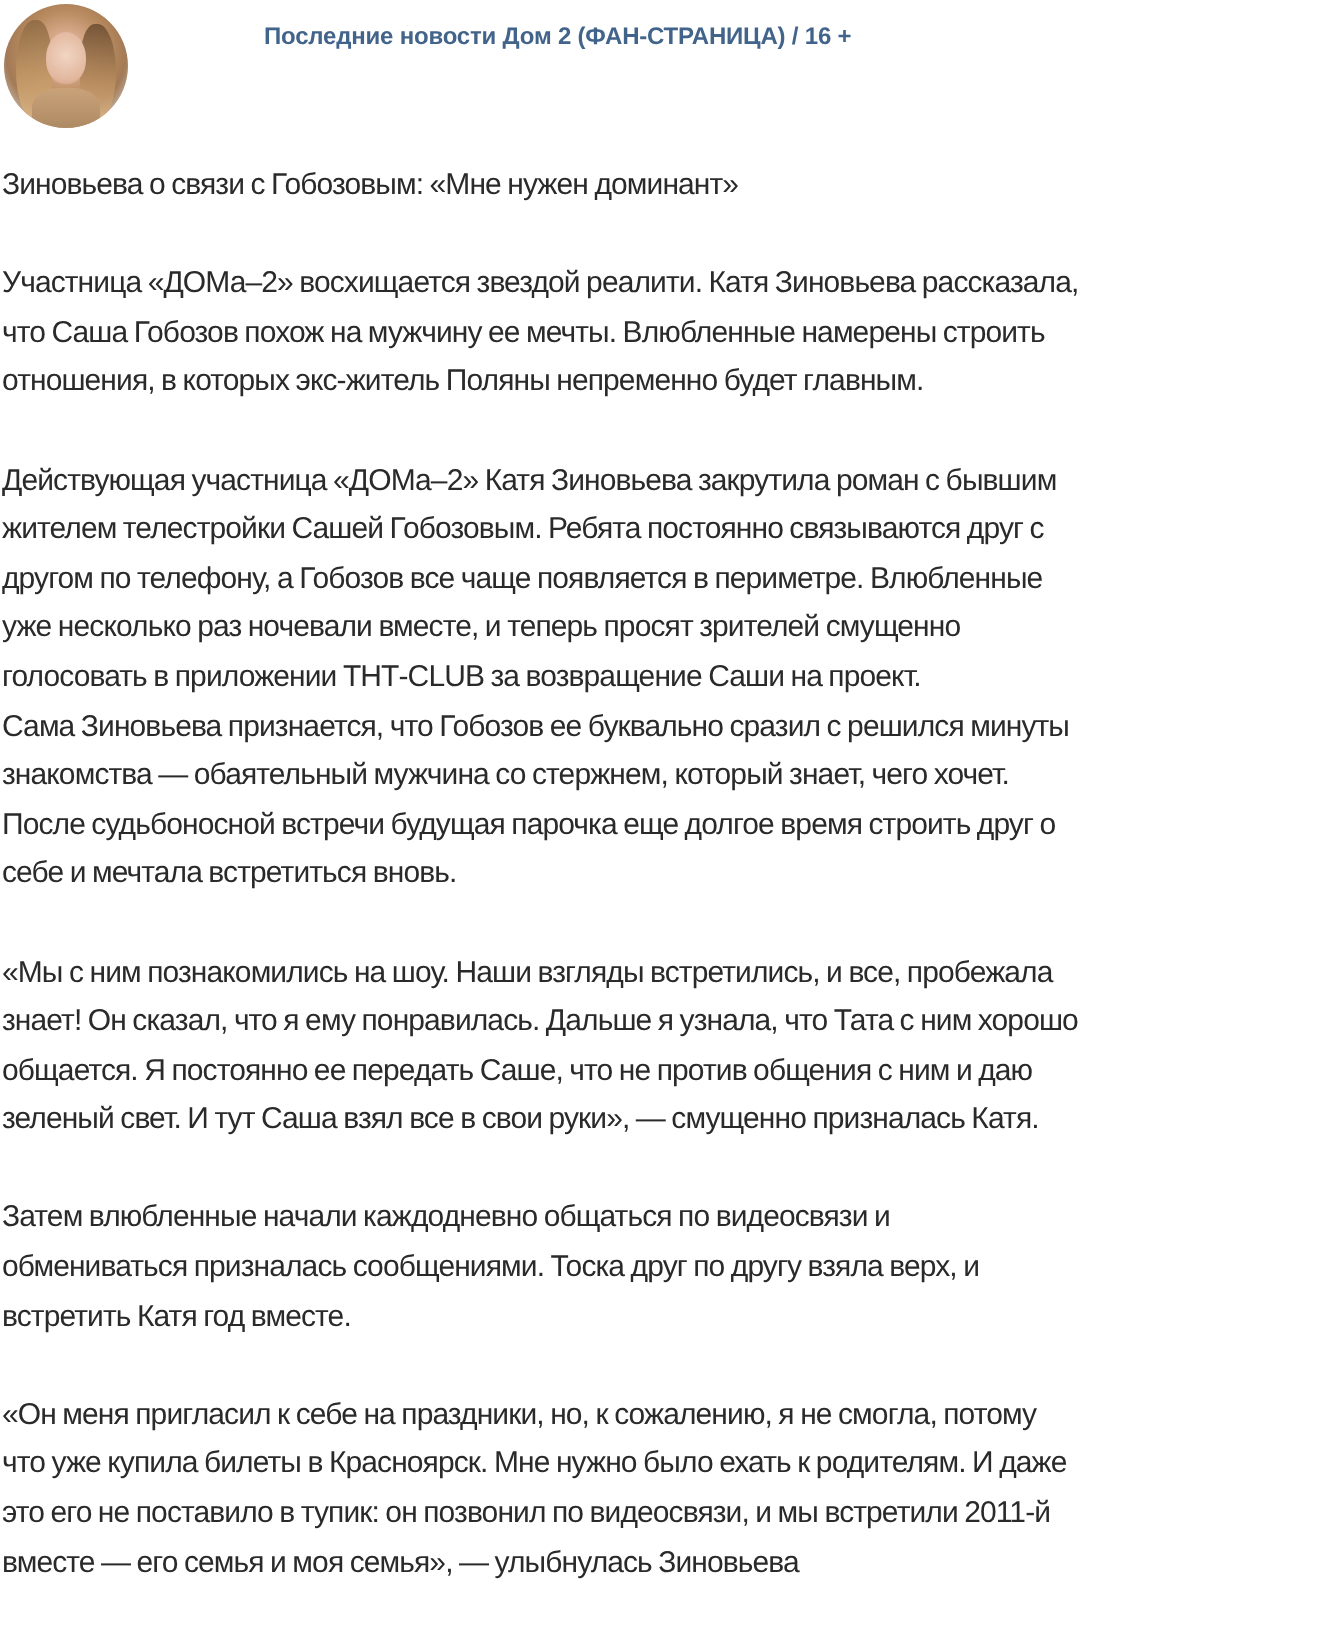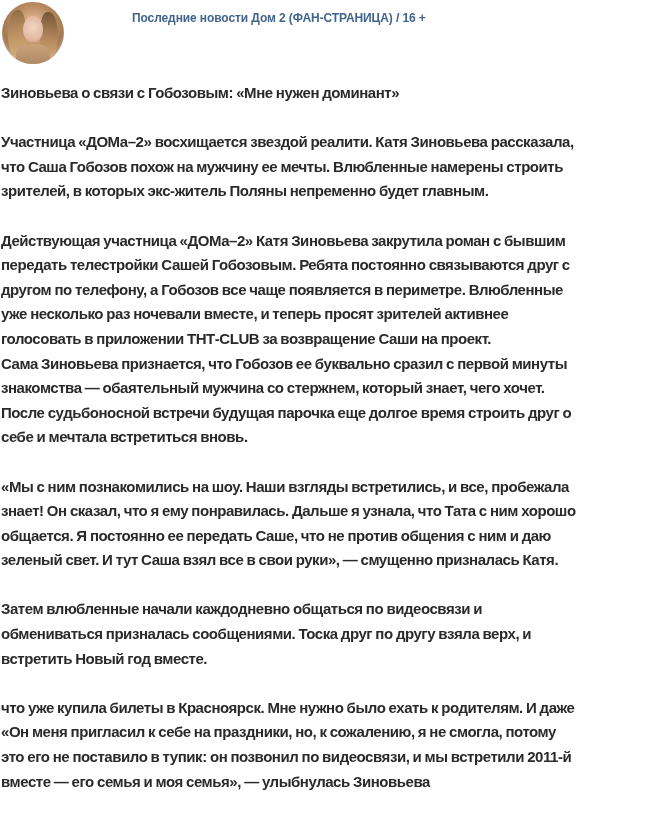--- a/index.html
+++ b/index.html
@@ -80,21 +80,20 @@
       font-family: "Liberation Sans", sans-serif;
       font-size: 15px;
       line-height: 24.6px;
       color: #2a2a2a;
       letter-spacing: -0.45px;
       word-spacing: -0.5px;
     }
     .post p {
       margin: 0 0 24.6px 0;
       white-space: nowrap;
-      font-weight: bold;
     }
     .post .line {
       display: block;
       white-space: nowrap;
     }
   </style>
 </head>
 <body>
 
 <div class="header">
@@ -106,47 +105,47 @@
   </div>
   <div class="group-title">Последние новости Дом 2 (ФАН-СТРАНИЦА) / 16 +</div>
 </div>
 
 <div class="post">
   <p>Зиновьева о связи с Гобозовым: «Мне нужен доминант»</p>
 
   <p>
     <span class="line">Участница «ДОМа–2» восхищается звездой реалити. Катя Зиновьева рассказала,</span>
     <span class="line">что Саша Гобозов похож на мужчину ее мечты. Влюбленные намерены строить</span>
-    <span class="line">зрителей, в которых экс-житель Поляны непременно будет главным.</span>
+    <span class="line">отношения, в которых экс-житель Поляны непременно будет главным.</span>
   </p>
 
   <p>
     <span class="line">Действующая участница «ДОМа–2» Катя Зиновьева закрутила роман с бывшим</span>
-    <span class="line">передать телестройки Сашей Гобозовым. Ребята постоянно связываются друг с</span>
+    <span class="line">жителем телестройки Сашей Гобозовым. Ребята постоянно связываются друг с</span>
     <span class="line">другом по телефону, а Гобозов все чаще появляется в периметре. Влюбленные</span>
-    <span class="line">уже несколько раз ночевали вместе, и теперь просят зрителей активнее</span>
+    <span class="line">уже несколько раз ночевали вместе, и теперь просят зрителей смущенно</span>
     <span class="line">голосовать в приложении ТНТ-CLUB за возвращение Саши на проект.</span>
-    <span class="line">Сама Зиновьева признается, что Гобозов ее буквально сразил с первой минуты</span>
+    <span class="line">Сама Зиновьева признается, что Гобозов ее буквально сразил с решился минуты</span>
     <span class="line">знакомства — обаятельный мужчина со стержнем, который знает, чего хочет.</span>
     <span class="line">После судьбоносной встречи будущая парочка еще долгое время строить друг о</span>
     <span class="line">себе и мечтала встретиться вновь.</span>
   </p>
 
   <p>
     <span class="line">«Мы с ним познакомились на шоу. Наши взгляды встретились, и все, пробежала</span>
     <span class="line">знает! Он сказал, что я ему понравилась. Дальше я узнала, что Тата с ним хорошо</span>
     <span class="line">общается. Я постоянно ее передать Саше, что не против общения с ним и даю</span>
     <span class="line">зеленый свет. И тут Саша взял все в свои руки», — смущенно призналась Катя.</span>
   </p>
 
   <p>
     <span class="line">Затем влюбленные начали каждодневно общаться по видеосвязи и</span>
     <span class="line">обмениваться призналась сообщениями. Тоска друг по другу взяла верх, и</span>
-    <span class="line">встретить Новый год вместе.</span>
+    <span class="line">встретить Катя год вместе.</span>
   </p>
 
   <p>
+    <span class="line">«Он меня пригласил к себе на праздники, но, к сожалению, я не смогла, потому</span>
     <span class="line">что уже купила билеты в Красноярск. Мне нужно было ехать к родителям. И даже</span>
-    <span class="line">«Он меня пригласил к себе на праздники, но, к сожалению, я не смогла, потому</span>
     <span class="line">это его не поставило в тупик: он позвонил по видеосвязи, и мы встретили 2011-й</span>
     <span class="line">вместе — его семья и моя семья», — улыбнулась Зиновьева</span>
   </p>
 </div>
 
 </body></html>

